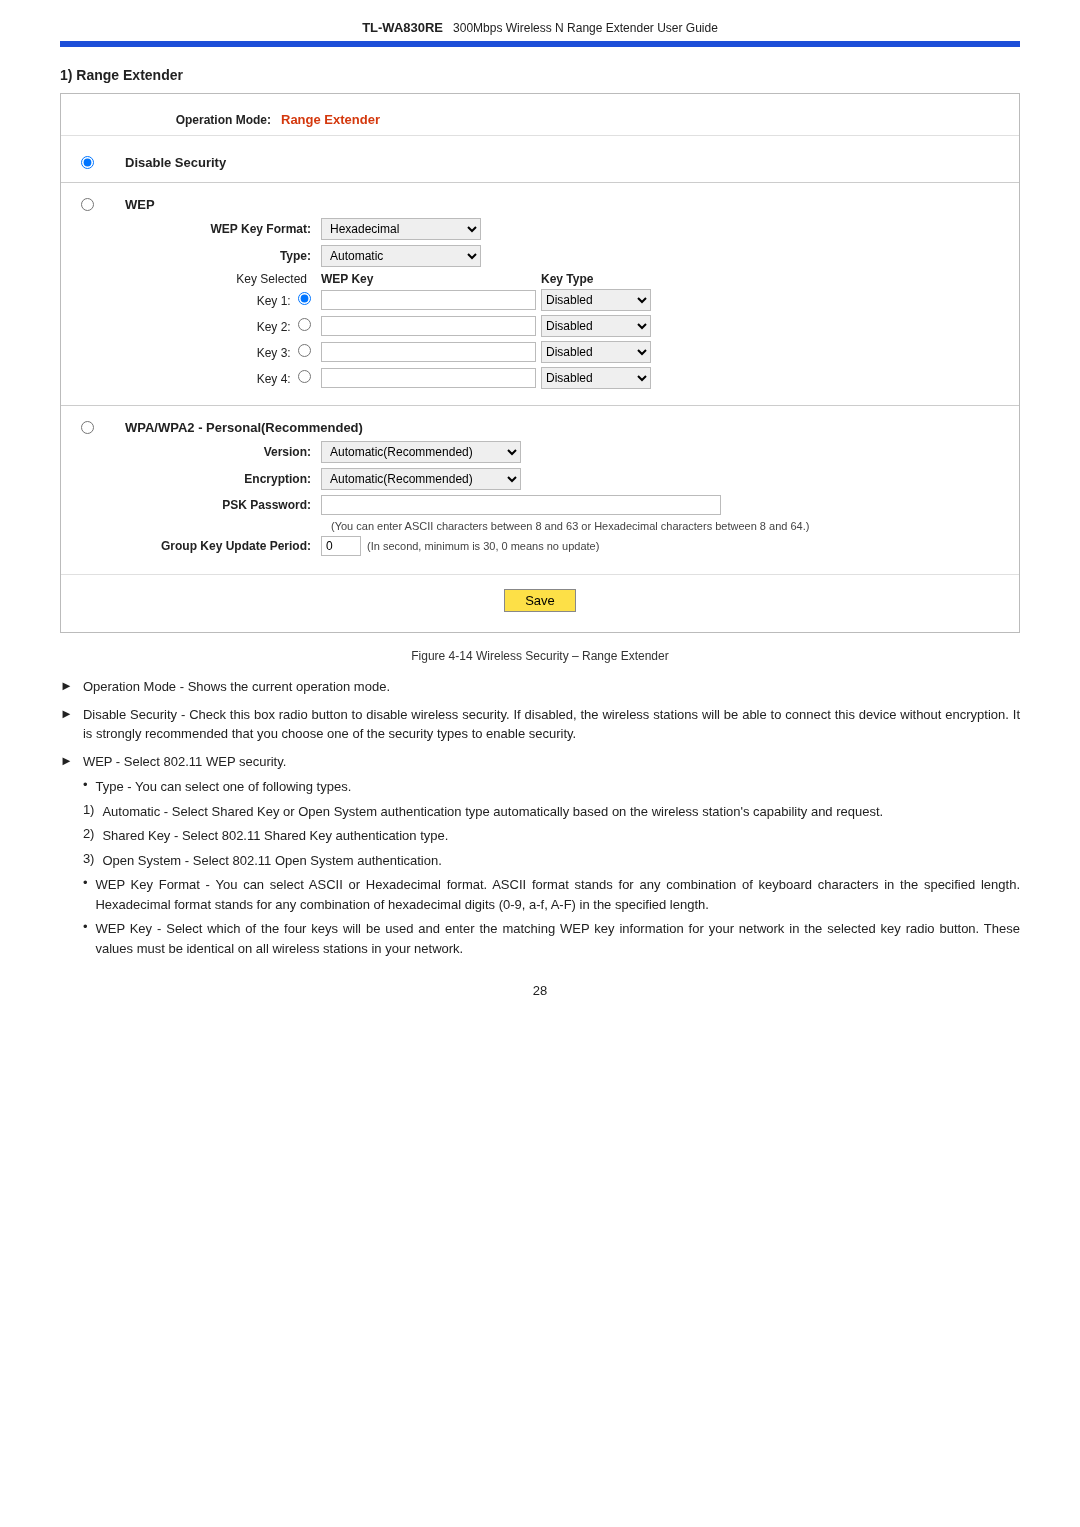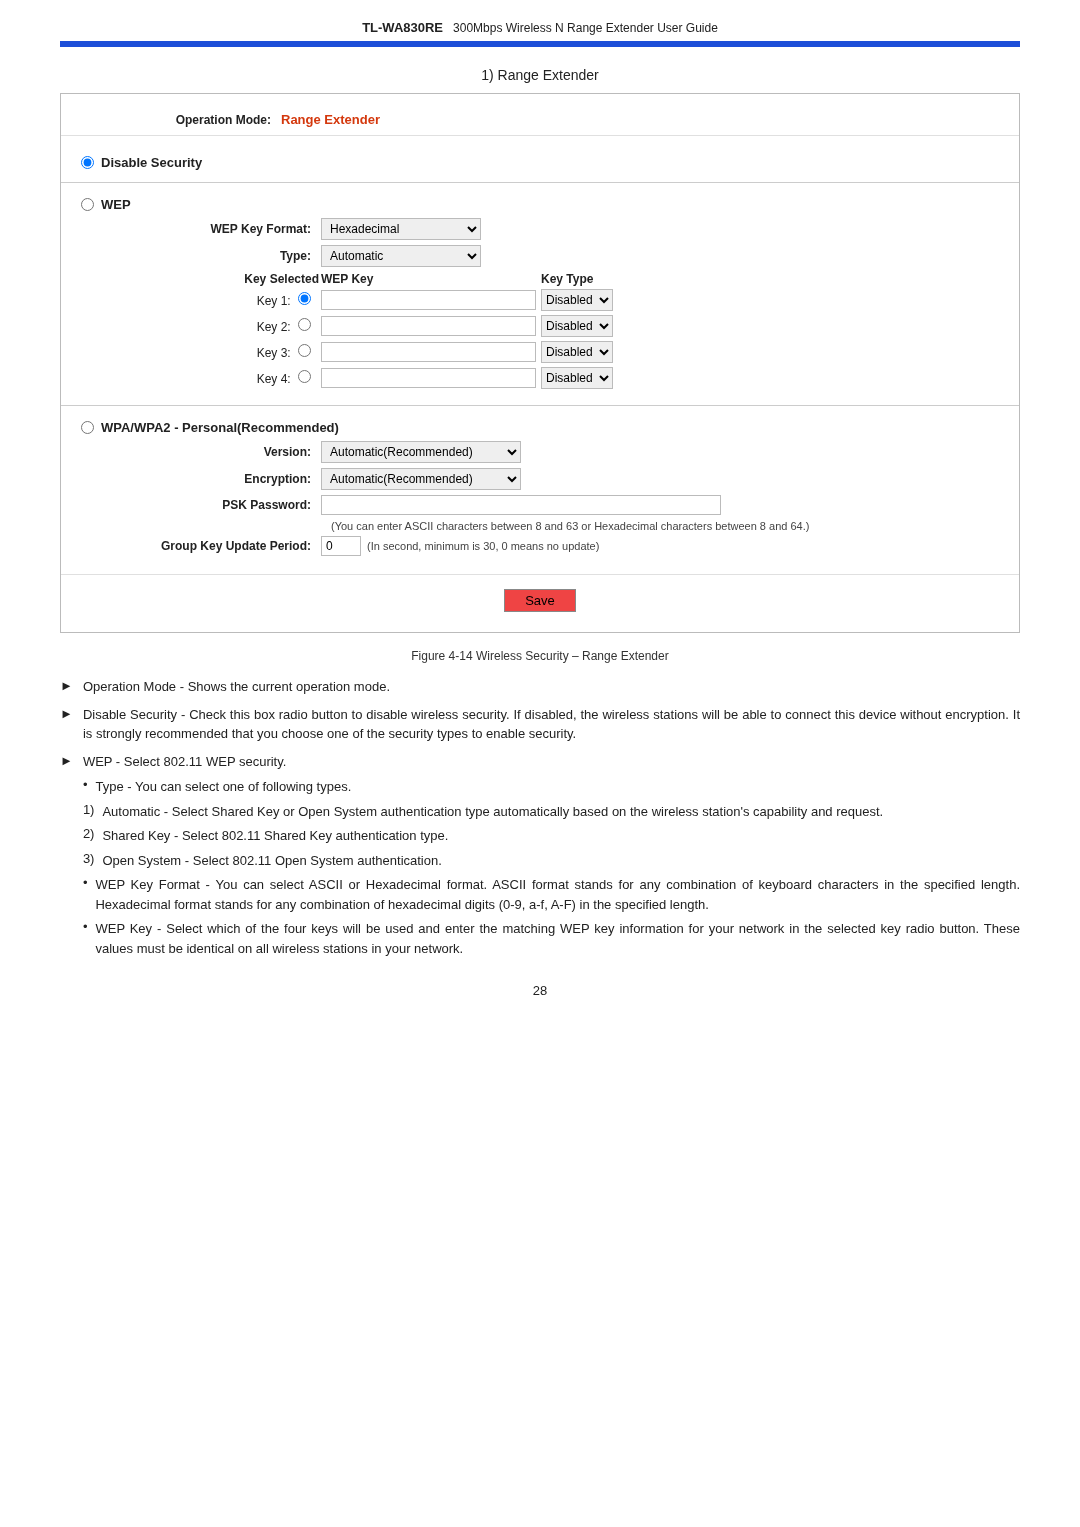--- a/index.html
+++ b/index.html
@@ -22,23 +22,22 @@
     }
     .header-bar .model {
       font-weight: bold;
       margin-right: 10px;
     }
     .header-bar .guide-title {
       font-size: 12px;
     }
     .section-title {
       font-size: 14px;
-      font-weight: normal;
+      font-weight: bold;
       margin-bottom: 10px;
-      text-align: center;
     }
     .wireless-security-box {
       border: 1px solid #bbb;
       margin-bottom: 16px;
     }
     .ws-header {
       background: #8bc34a;
       color: #fff;
       font-weight: bold;
       font-size: 13px;
@@ -64,20 +63,21 @@
     }
     .operation-value {
       color: #d4380d;
       font-weight: bold;
       font-size: 13px;
     }
     .radio-row {
       display: flex;
       align-items: center;
       margin-bottom: 6px;
+      gap: 24px;
     }
     .radio-row input[type=radio] {
       margin-right: 7px;
     }
     .radio-label {
       font-weight: bold;
       font-size: 13px;
     }
     .wep-section {
       padding-left: 40px;
@@ -105,22 +105,22 @@
     select.form-control {
       min-width: 160px;
     }
     .key-header-row {
       display: flex;
       margin-bottom: 3px;
     }
     .key-col-selected {
       width: 200px;
       text-align: right;
-      padding-right: 2px;
-      font-weight: bold;
+      padding-right: 14px;
+      font-weight: normal;
       font-size: 12px;
     }
     .key-col-key {
       width: 220px;
       font-weight: bold;
       font-size: 12px;
     }
     .key-col-type {
       width: 120px;
       font-weight: bold;
@@ -142,21 +142,21 @@
       height: 20px;
       border: 1px solid #bbb;
       font-size: 12px;
       padding: 2px 4px;
     }
     .key-type-select {
       margin-left: 5px;
       font-size: 12px;
       border: 1px solid #bbb;
       height: 22px;
-      width: 72px;
+      width: 110px;
     }
     .wpa-section {
       padding-left: 40px;
       margin-top: 4px;
     }
     .psk-note {
       font-size: 11px;
       color: #444;
       margin-left: 210px;
       margin-bottom: 4px;
@@ -190,21 +190,21 @@
       display: flex;
       justify-content: center;
       padding: 14px 0 10px 0;
       border-top: 1px solid #e0e0e0;
       margin-top: 10px;
     }
     .save-btn {
       font-size: 13px;
       padding: 3px 20px;
       border: 1px solid #888;
-      background: #ef4444;
+      background: #fde047;
       cursor: pointer;
     }
     .figure-caption {
       text-align: center;
       font-size: 12px;
       margin-bottom: 14px;
       color: #333;
     }
     .bullet-list {
       list-style: none;

